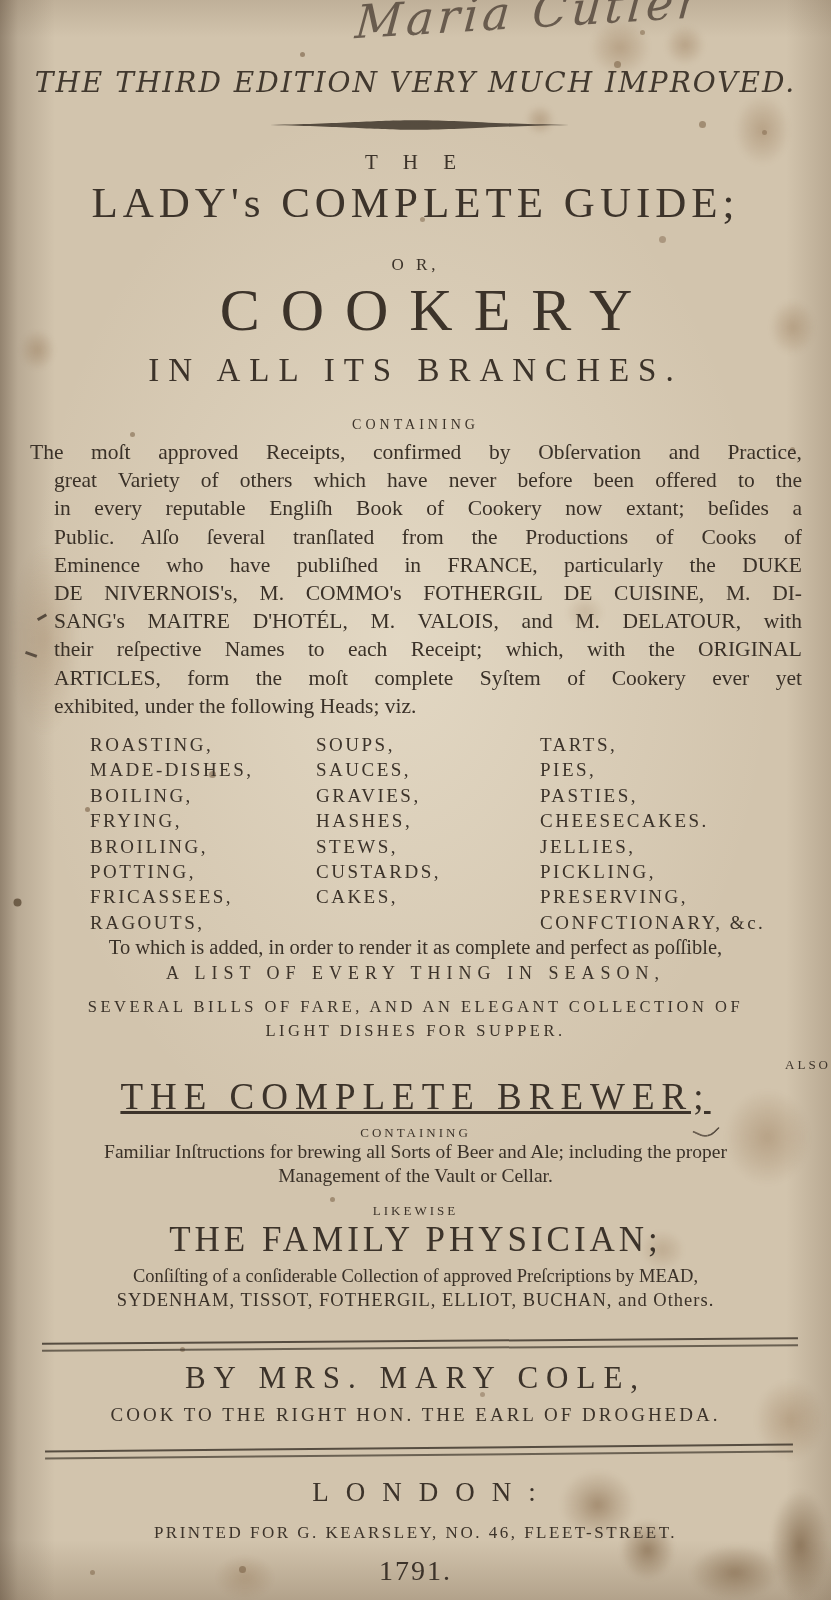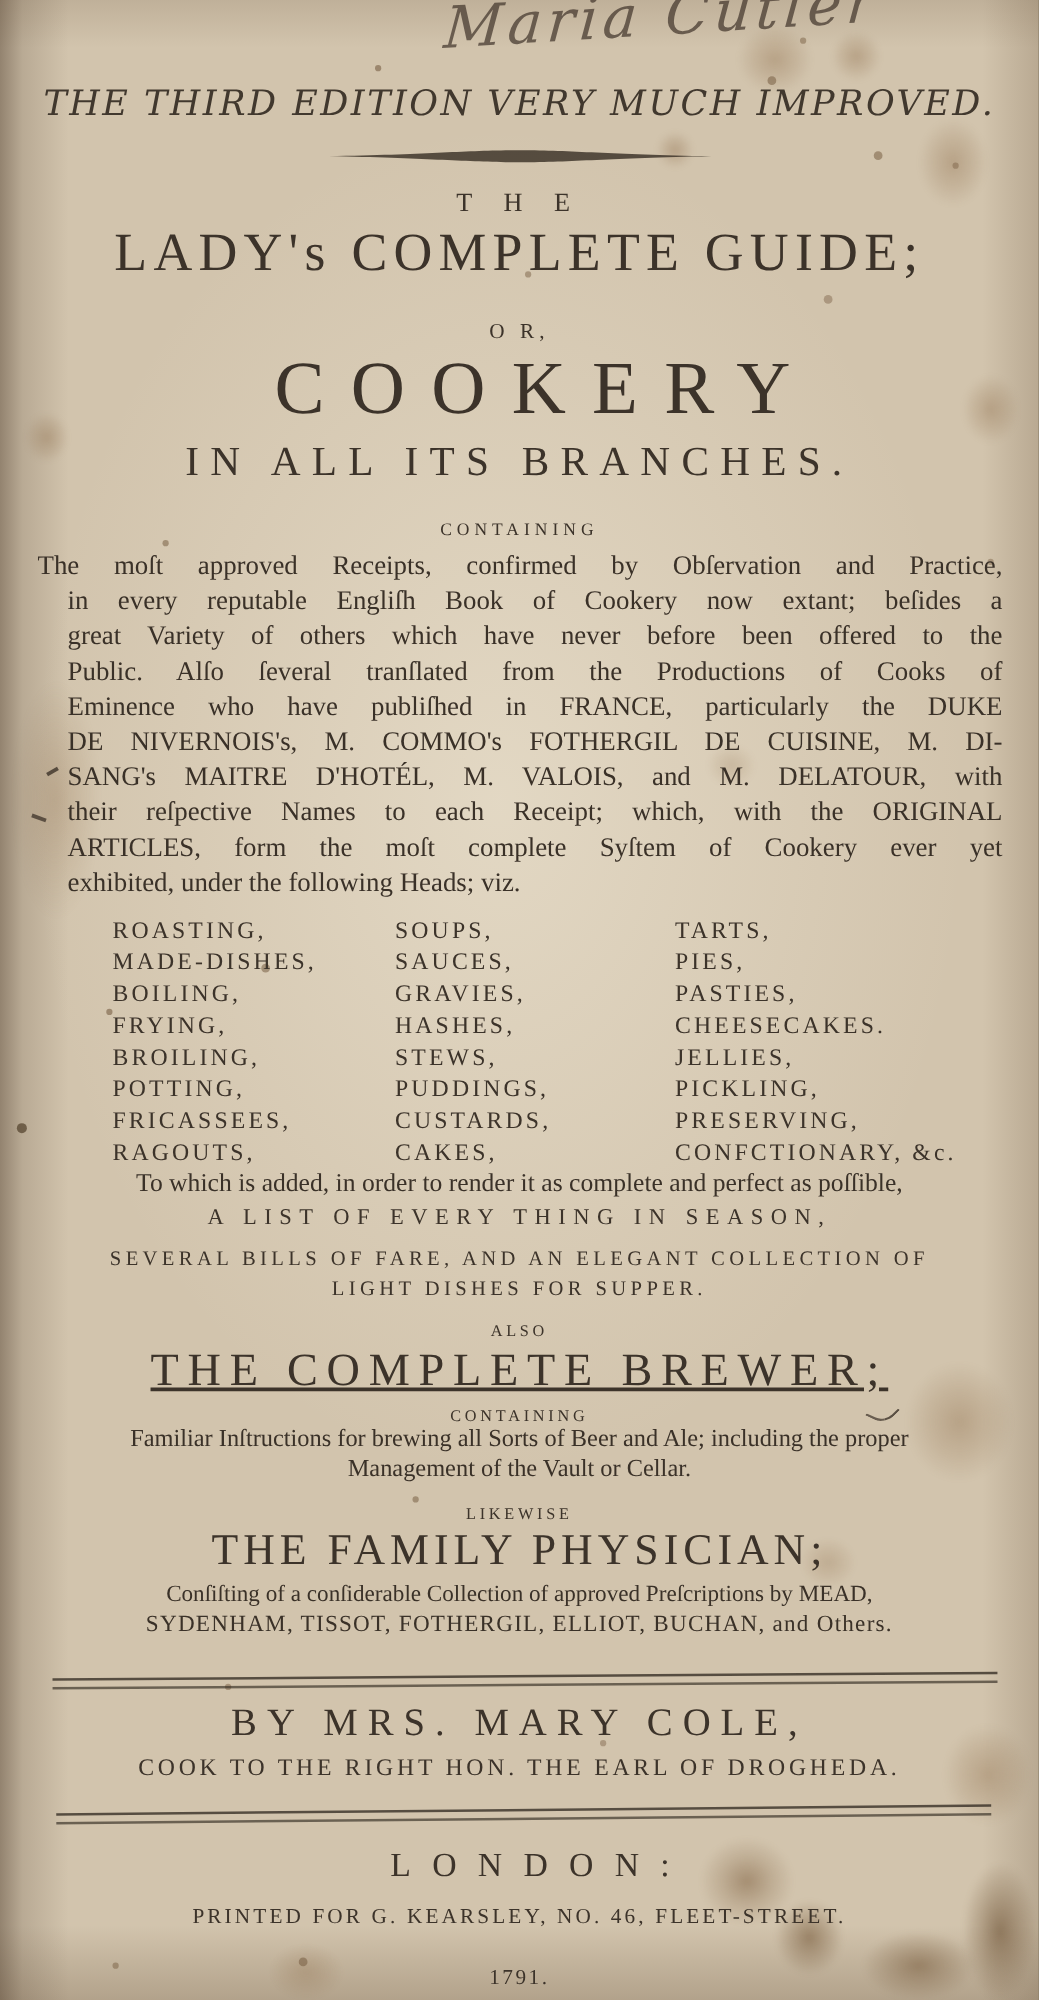--- a/index.html
+++ b/index.html
@@ -42,39 +42,39 @@
   .desc-line{text-align:justify;text-align-last:justify;padding-left:24px;white-space:nowrap;}
   .desc-line.first{padding-left:0;}
   .desc-line.last{text-align-last:left;white-space:normal;}
   .heads{position:absolute;top:732px;left:90px;width:680px;display:grid;
     grid-template-columns:226px 224px 1fr;font-size:19px;letter-spacing:2.5px;}
   .heads div{line-height:25.4px;white-space:nowrap;}
   .towhich{top:936px;font-size:20.5px;color:#3a3128;}
   .season{top:963px;font-size:18px;letter-spacing:6px;}
   .bills1{top:997px;font-size:16.5px;letter-spacing:3.5px;}
   .bills2{top:1021px;font-size:16.5px;letter-spacing:3.5px;}
-  .also{top:1057px;font-size:13px;letter-spacing:3px;}
+  .also{top:1057px;font-size:13px;letter-spacing:3px;text-align:right;}
   .brewer-title{top:1075px;font-size:37px;letter-spacing:7px;text-decoration:underline;}
   .containing2{top:1125px;font-size:13px;letter-spacing:3px;}
   .brewer1{top:1141px;font-size:19.5px;color:#3a3128;}
   .brewer2{top:1165px;font-size:19.5px;color:#3a3128;}
   .likewise{top:1203px;font-size:13px;letter-spacing:3px;}
   .phys-title{top:1220px;font-size:35px;letter-spacing:4px;}
   .phys1{top:1266px;font-size:18.5px;color:#3a3128;}
   .phys2{top:1290px;font-size:18.5px;letter-spacing:1px;color:#3a3128;}
   .double-rule{position:absolute;height:5px;
     border-top:2px solid rgba(52,44,35,.78);
     border-bottom:2px solid rgba(52,44,35,.65);}
   .rule-a{top:1340px;left:42px;width:756px;transform:rotate(-.4deg);}
   .rule-b{top:1447px;left:45px;width:748px;transform:rotate(-.55deg);}
   .byline{top:1360px;font-size:31px;letter-spacing:8px;}
   .role{top:1404px;font-size:19px;letter-spacing:3px;}
   .london{top:1477px;font-size:27px;letter-spacing:17px;padding-left:17px;}
   .printed{top:1523px;font-size:17px;letter-spacing:2.5px;}
-  .year{top:1555px;font-size:17px;letter-spacing:2px;margin-top:17px;}
+  .year{top:1555px;font-size:28px;letter-spacing:2px;}
   
   .stain{position:absolute;border-radius:50%;filter:blur(2px);pointer-events:none;
     background:radial-gradient(closest-side, rgba(141,108,73,.38), rgba(141,108,73,.18) 55%, rgba(141,108,73,0));}
   .st1{top:20px;left:590px;width:60px;height:55px;}
   .st2{top:25px;left:665px;width:40px;height:40px;}
   .st3{top:95px;left:735px;width:55px;height:70px;}
   .st4{top:105px;left:525px;width:30px;height:30px;}
   .st5{top:300px;left:770px;width:45px;height:55px;}
   .st6{top:330px;left:20px;width:35px;height:40px;}
   .st7{top:545px;left:10px;width:70px;height:190px;background:radial-gradient(closest-side, rgba(141,108,73,.28), rgba(141,108,73,0));}
@@ -141,22 +141,22 @@
 
   <div class="abs the-label">T H E</div>
   <div class="abs main-title">LADY's COMPLETE GUIDE;</div>
   <div class="abs or-label">O R,</div>
   <div class="abs cookery">COOKERY</div>
   <div class="abs branches">IN ALL ITS BRANCHES.</div>
 
   <div class="abs containing1">CONTAINING</div>
   <div class="desc">
     <div class="desc-line first">The moſt approved Receipts, confirmed by Obſervation and Practice,</div>
+    <div class="desc-line">great Variety of others which have never before been offered to the</div>
     <div class="desc-line">in every reputable Engliſh Book of Cookery now extant; beſides a</div>
-    <div class="desc-line">great Variety of others which have never before been offered to the</div>
     <div class="desc-line">Public.  Alſo ſeveral tranſlated from the Productions of Cooks of</div>
     <div class="desc-line">Eminence who have publiſhed in FRANCE, particularly the DUKE</div>
     <div class="desc-line">DE NIVERNOIS's, M. COMMO's FOTHERGIL DE CUISINE, M. DI-</div>
     <div class="desc-line">SANG's MAITRE D'HOTÉL, M. VALOIS, and M. DELATOUR, with</div>
     <div class="desc-line">their reſpective Names to each Receipt; which, with the ORIGINAL</div>
     <div class="desc-line">ARTICLES, form the moſt complete Syſtem of Cookery ever yet</div>
     <div class="desc-line last">exhibited, under the following Heads; viz.</div>
   </div>
 
   <div class="heads">
@@ -169,21 +169,20 @@
       <div>POTTING,</div>
       <div>FRICASSEES,</div>
       <div>RAGOUTS,</div>
     </div>
     <div>
       <div>SOUPS,</div>
       <div>SAUCES,</div>
       <div>GRAVIES,</div>
       <div>HASHES,</div>
       <div>STEWS,</div>
-      <div>PUDDINGS,</div>
       <div>CUSTARDS,</div>
       <div>CAKES,</div>
     </div>
     <div>
       <div>TARTS,</div>
       <div>PIES,</div>
       <div>PASTIES,</div>
       <div>CHEESECAKES.</div>
       <div>JELLIES,</div>
       <div>PICKLING,</div>

